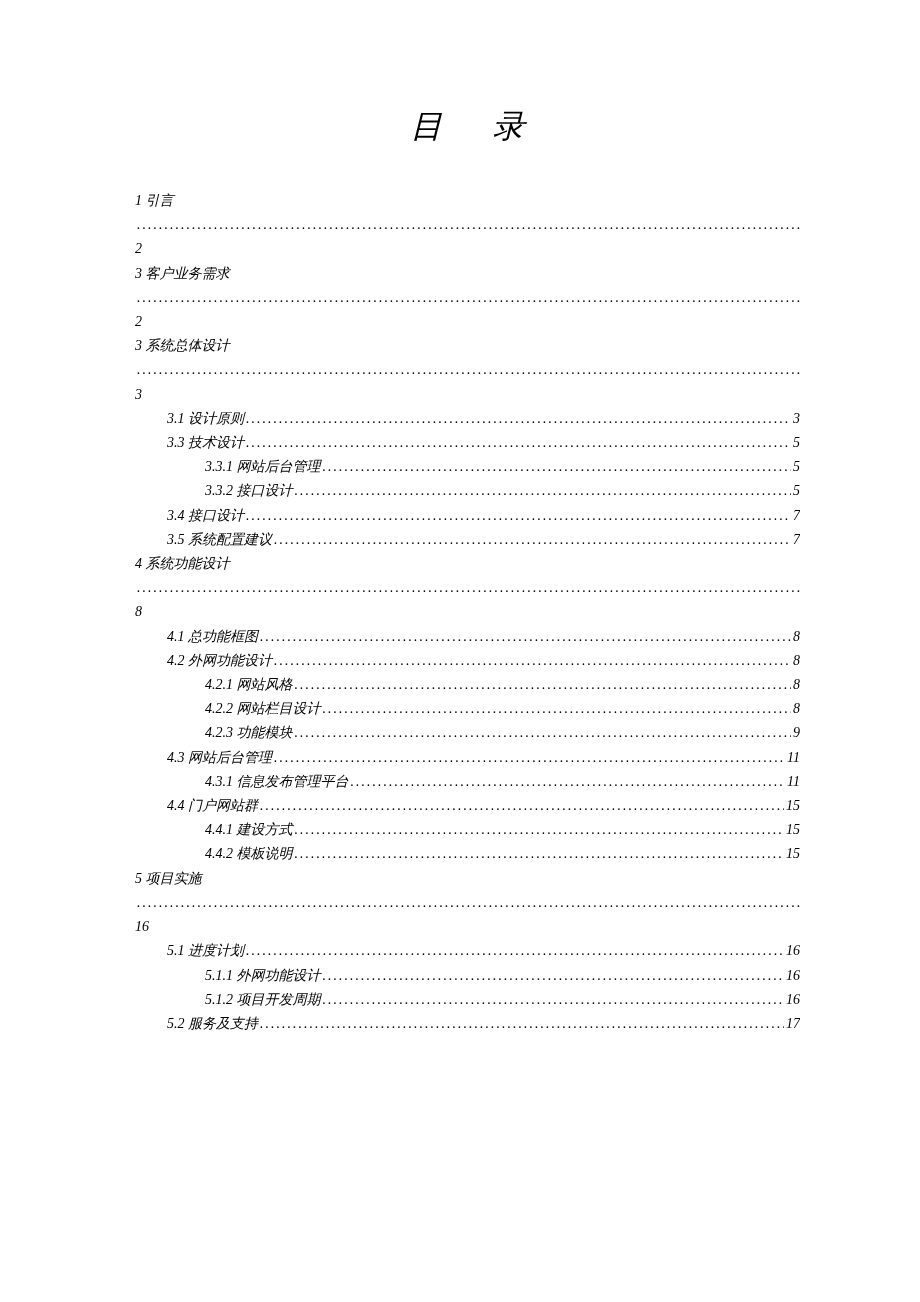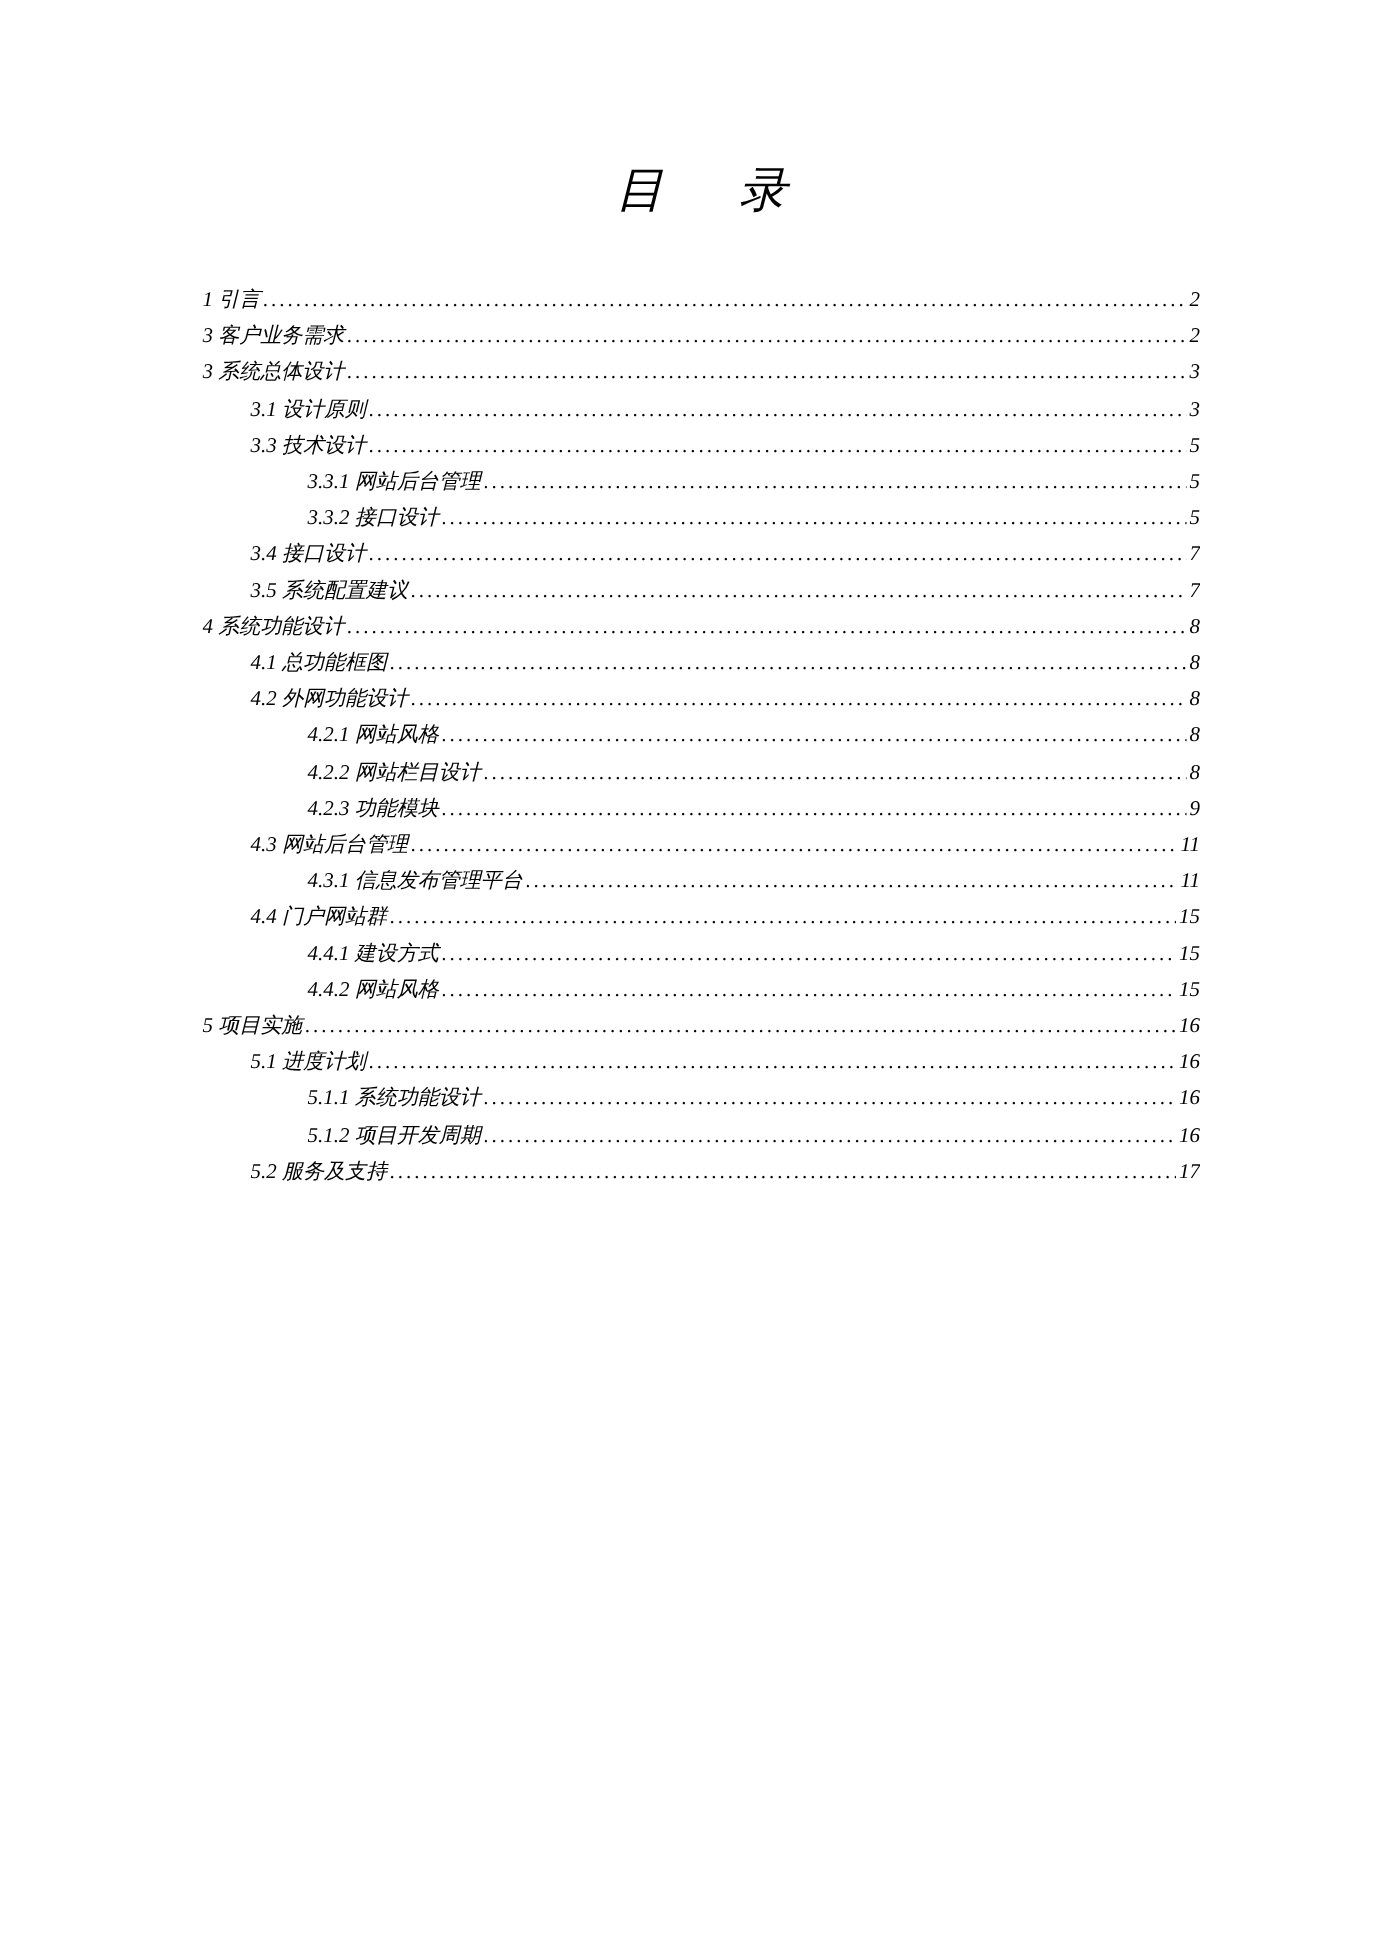--- a/index.html
+++ b/index.html
@@ -48,21 +48,21 @@
       color: #000;
     }
     .toc-dots::before {
       content: "..................................................................................................................................................................................................";
       display: block;
       overflow: hidden;
     }
     .toc-page {
       flex-shrink: 0;
     }
-    .lvl-0 { padding-left: 0; }
+    .lvl-0 { padding-left: 0; flex-direction: column; }
     .lvl-1 { padding-left: 32px; justify-content: flex-end; }
     .lvl-2 { padding-left: 70px; }
   </style>
 </head>
 <body>
 
 <div class="page">
   <h1 class="title">目录</h1>
   <div class="toc" id="toc-container">
       <div class="toc-row lvl-0">
@@ -154,36 +154,36 @@
         <span class="toc-label">4.4  门户网站群</span>
         <span class="toc-dots"></span>
         <span class="toc-page">15</span>
       </div>
       <div class="toc-row lvl-2">
         <span class="toc-label">4.4.1  建设方式</span>
         <span class="toc-dots"></span>
         <span class="toc-page">15</span>
       </div>
       <div class="toc-row lvl-2">
-        <span class="toc-label">4.4.2  网站风格</span>
+        <span class="toc-label">4.4.2  模板说明</span>
         <span class="toc-dots"></span>
         <span class="toc-page">15</span>
       </div>
       <div class="toc-row lvl-0">
         <span class="toc-label">5  项目实施</span>
         <span class="toc-dots"></span>
         <span class="toc-page">16</span>
       </div>
       <div class="toc-row lvl-1">
         <span class="toc-label">5.1  进度计划</span>
         <span class="toc-dots"></span>
         <span class="toc-page">16</span>
       </div>
       <div class="toc-row lvl-2">
-        <span class="toc-label">5.1.1  系统功能设计</span>
+        <span class="toc-label">5.1.1  外网功能设计</span>
         <span class="toc-dots"></span>
         <span class="toc-page">16</span>
       </div>
       <div class="toc-row lvl-2">
         <span class="toc-label">5.1.2  项目开发周期</span>
         <span class="toc-dots"></span>
         <span class="toc-page">16</span>
       </div>
       <div class="toc-row lvl-1">
         <span class="toc-label">5.2  服务及支持</span>

